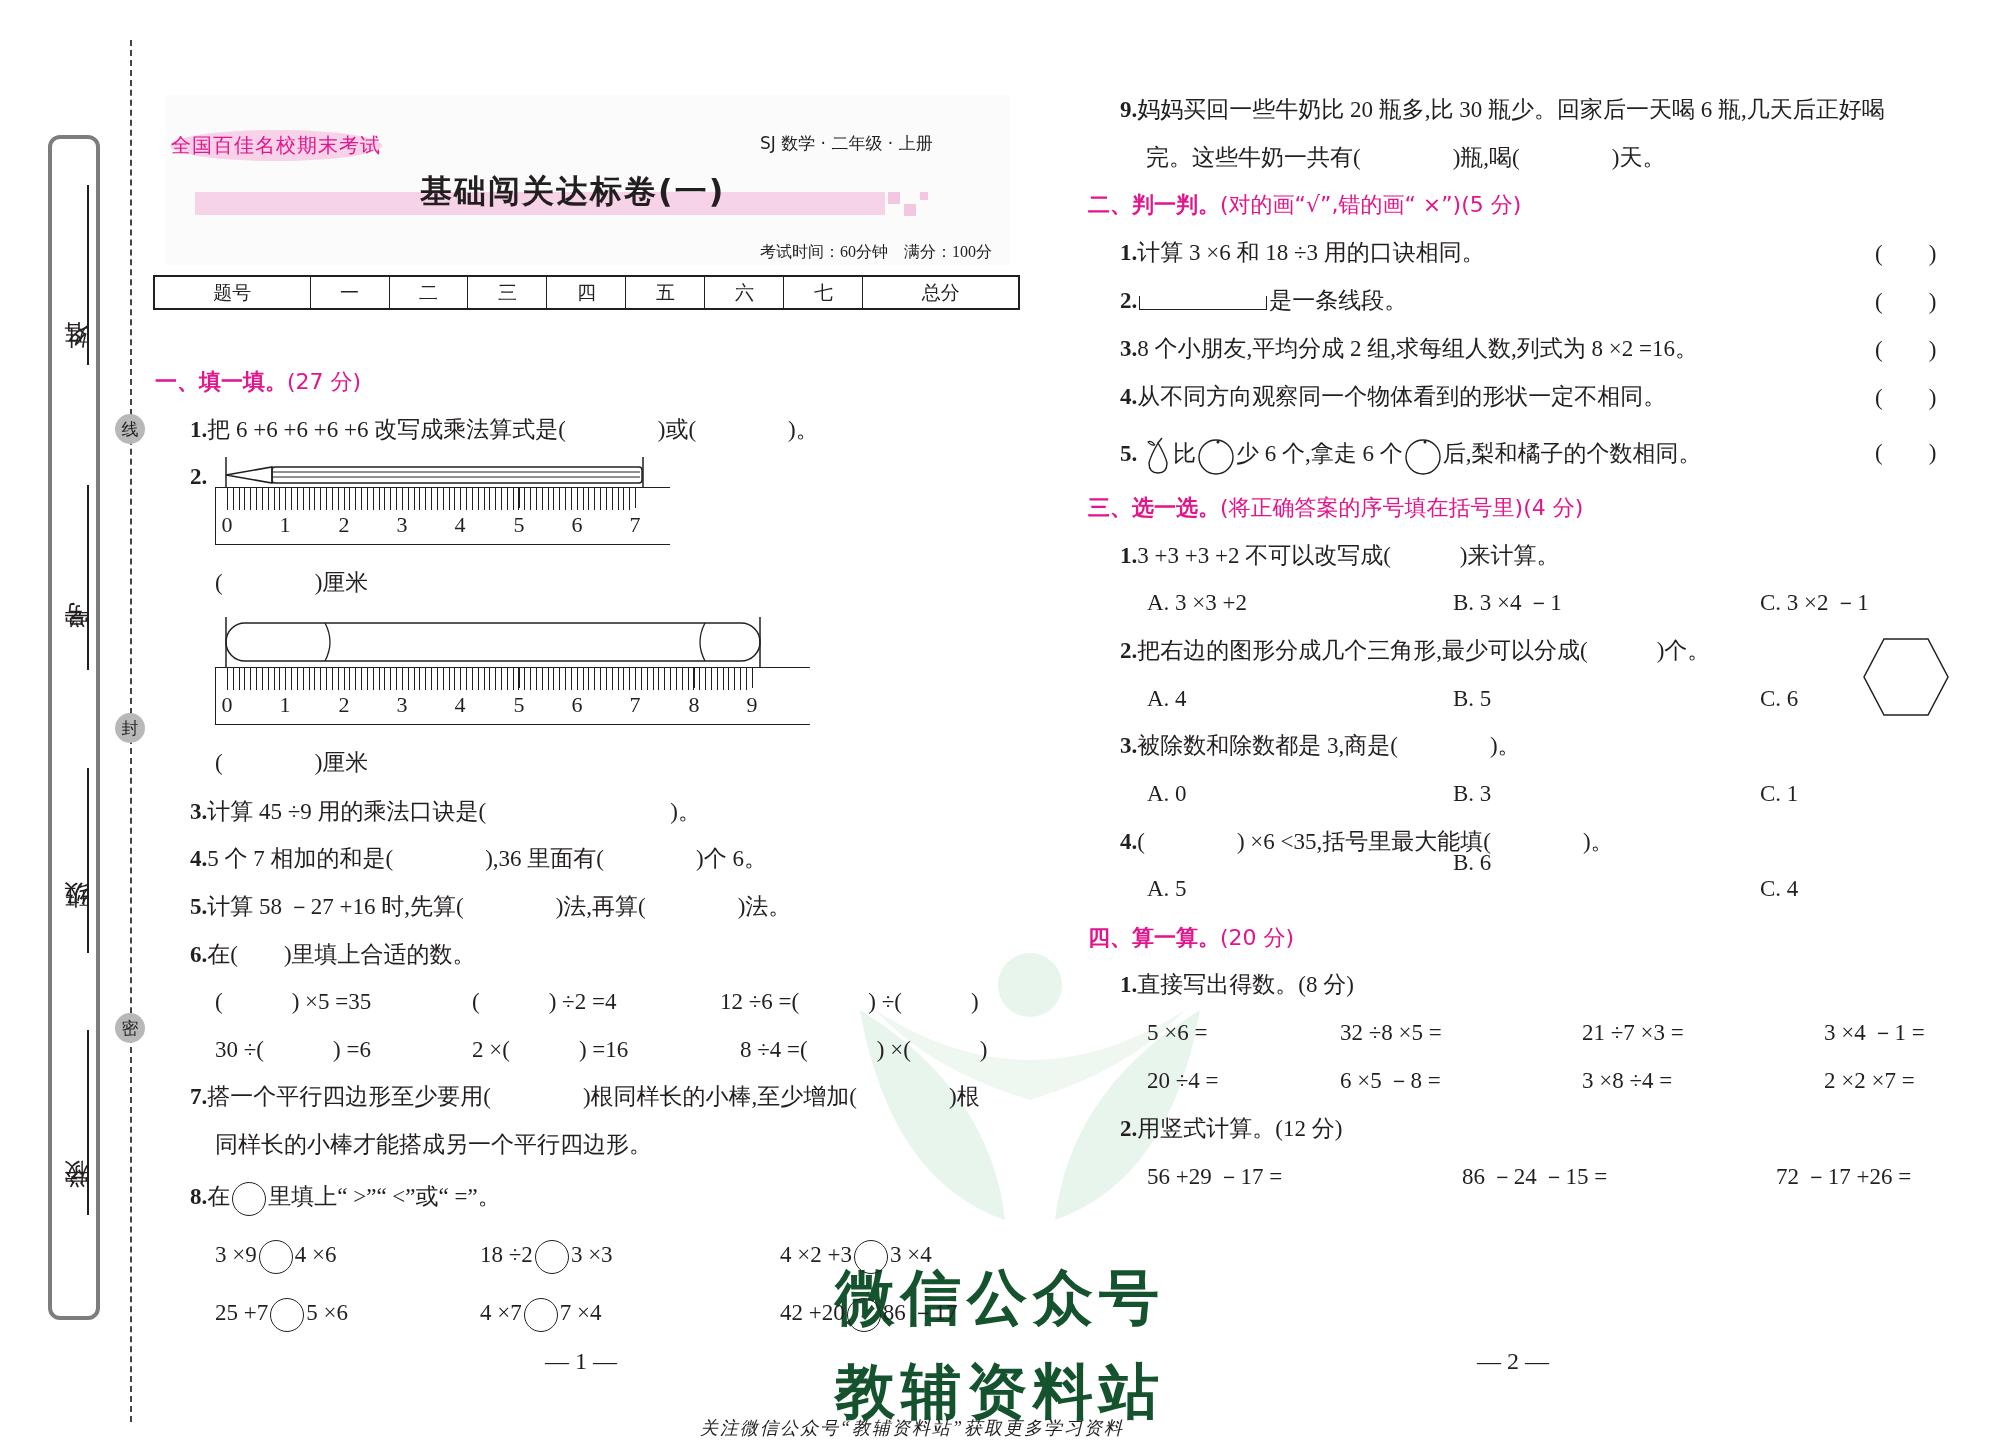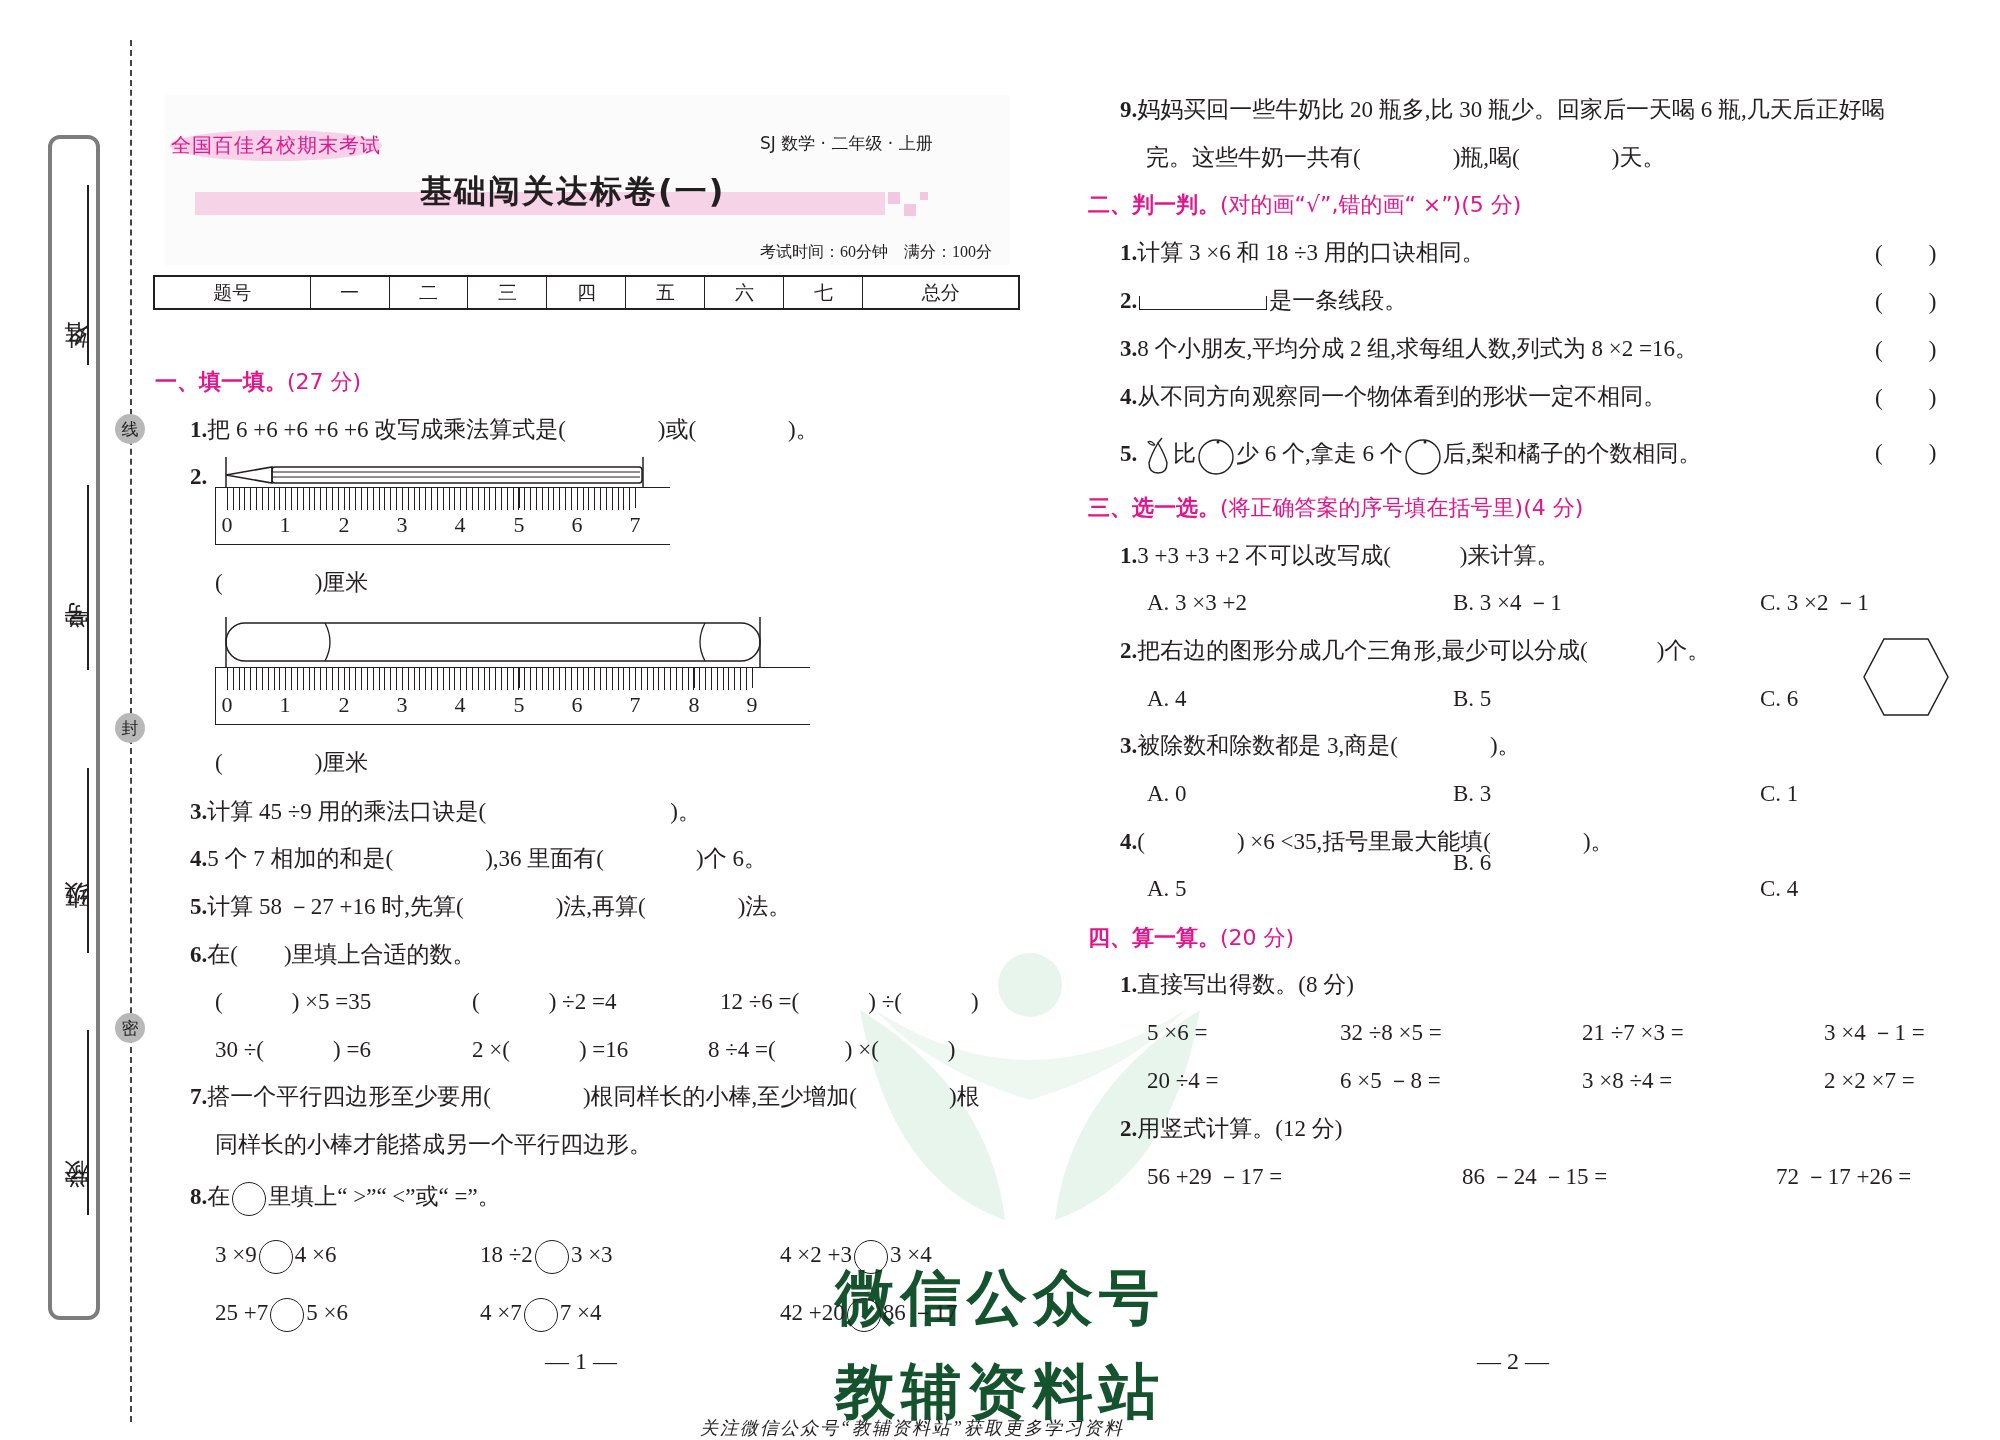--- a/index.html
+++ b/index.html
@@ -190,21 +190,21 @@
     <span class="qn">5.</span><span>计算 58 －27 +16 时,先算(　　　　)法,再算(　　　　)法。</span>
   </div>
   <div class="q" style="left:190px;top:940px;">
     <span class="qn">6.</span><span>在(　　)里填上合适的数。</span>
   </div>
   <div class="q" style="left:215px;top:987px;">(　　　) ×5 =35</div>
   <div class="q" style="left:472px;top:987px;">(　　　) ÷2 =4</div>
   <div class="q" style="left:720px;top:987px;">12 ÷6 =(　　　) ÷(　　　)</div>
   <div class="q" style="left:215px;top:1035px;">30 ÷(　　　) =6</div>
   <div class="q" style="left:472px;top:1035px;">2 ×(　　　) =16</div>
-  <div class="q" style="left:708px;top:1035px;">8 ÷4 =(　　　) ×(　　　)</div>
+  <div class="q" style="left:740px;top:1035px;">8 ÷4 =(　　　) ×(　　　)</div>
 
   <div class="q" style="left:190px;top:1082px;">
     <span class="qn">7.</span><span>搭一个平行四边形至少要用(　　　　)根同样长的小棒,至少增加(　　　　)根</span>
   </div>
   <div class="q" style="left:215px;top:1130px;">同样长的小棒才能搭成另一个平行四边形。</div>
 
   <div class="q" style="left:190px;top:1182px;">
     <span class="qn">8.</span><span>在</span><span class="circ"></span><span>里填上“ &gt;”“ &lt;”或“ =”。</span>
   </div>
   <div class="q" style="left:215px;top:1240px;"><span>3 ×9</span><span class="circ"></span><span>4 ×6</span></div>

